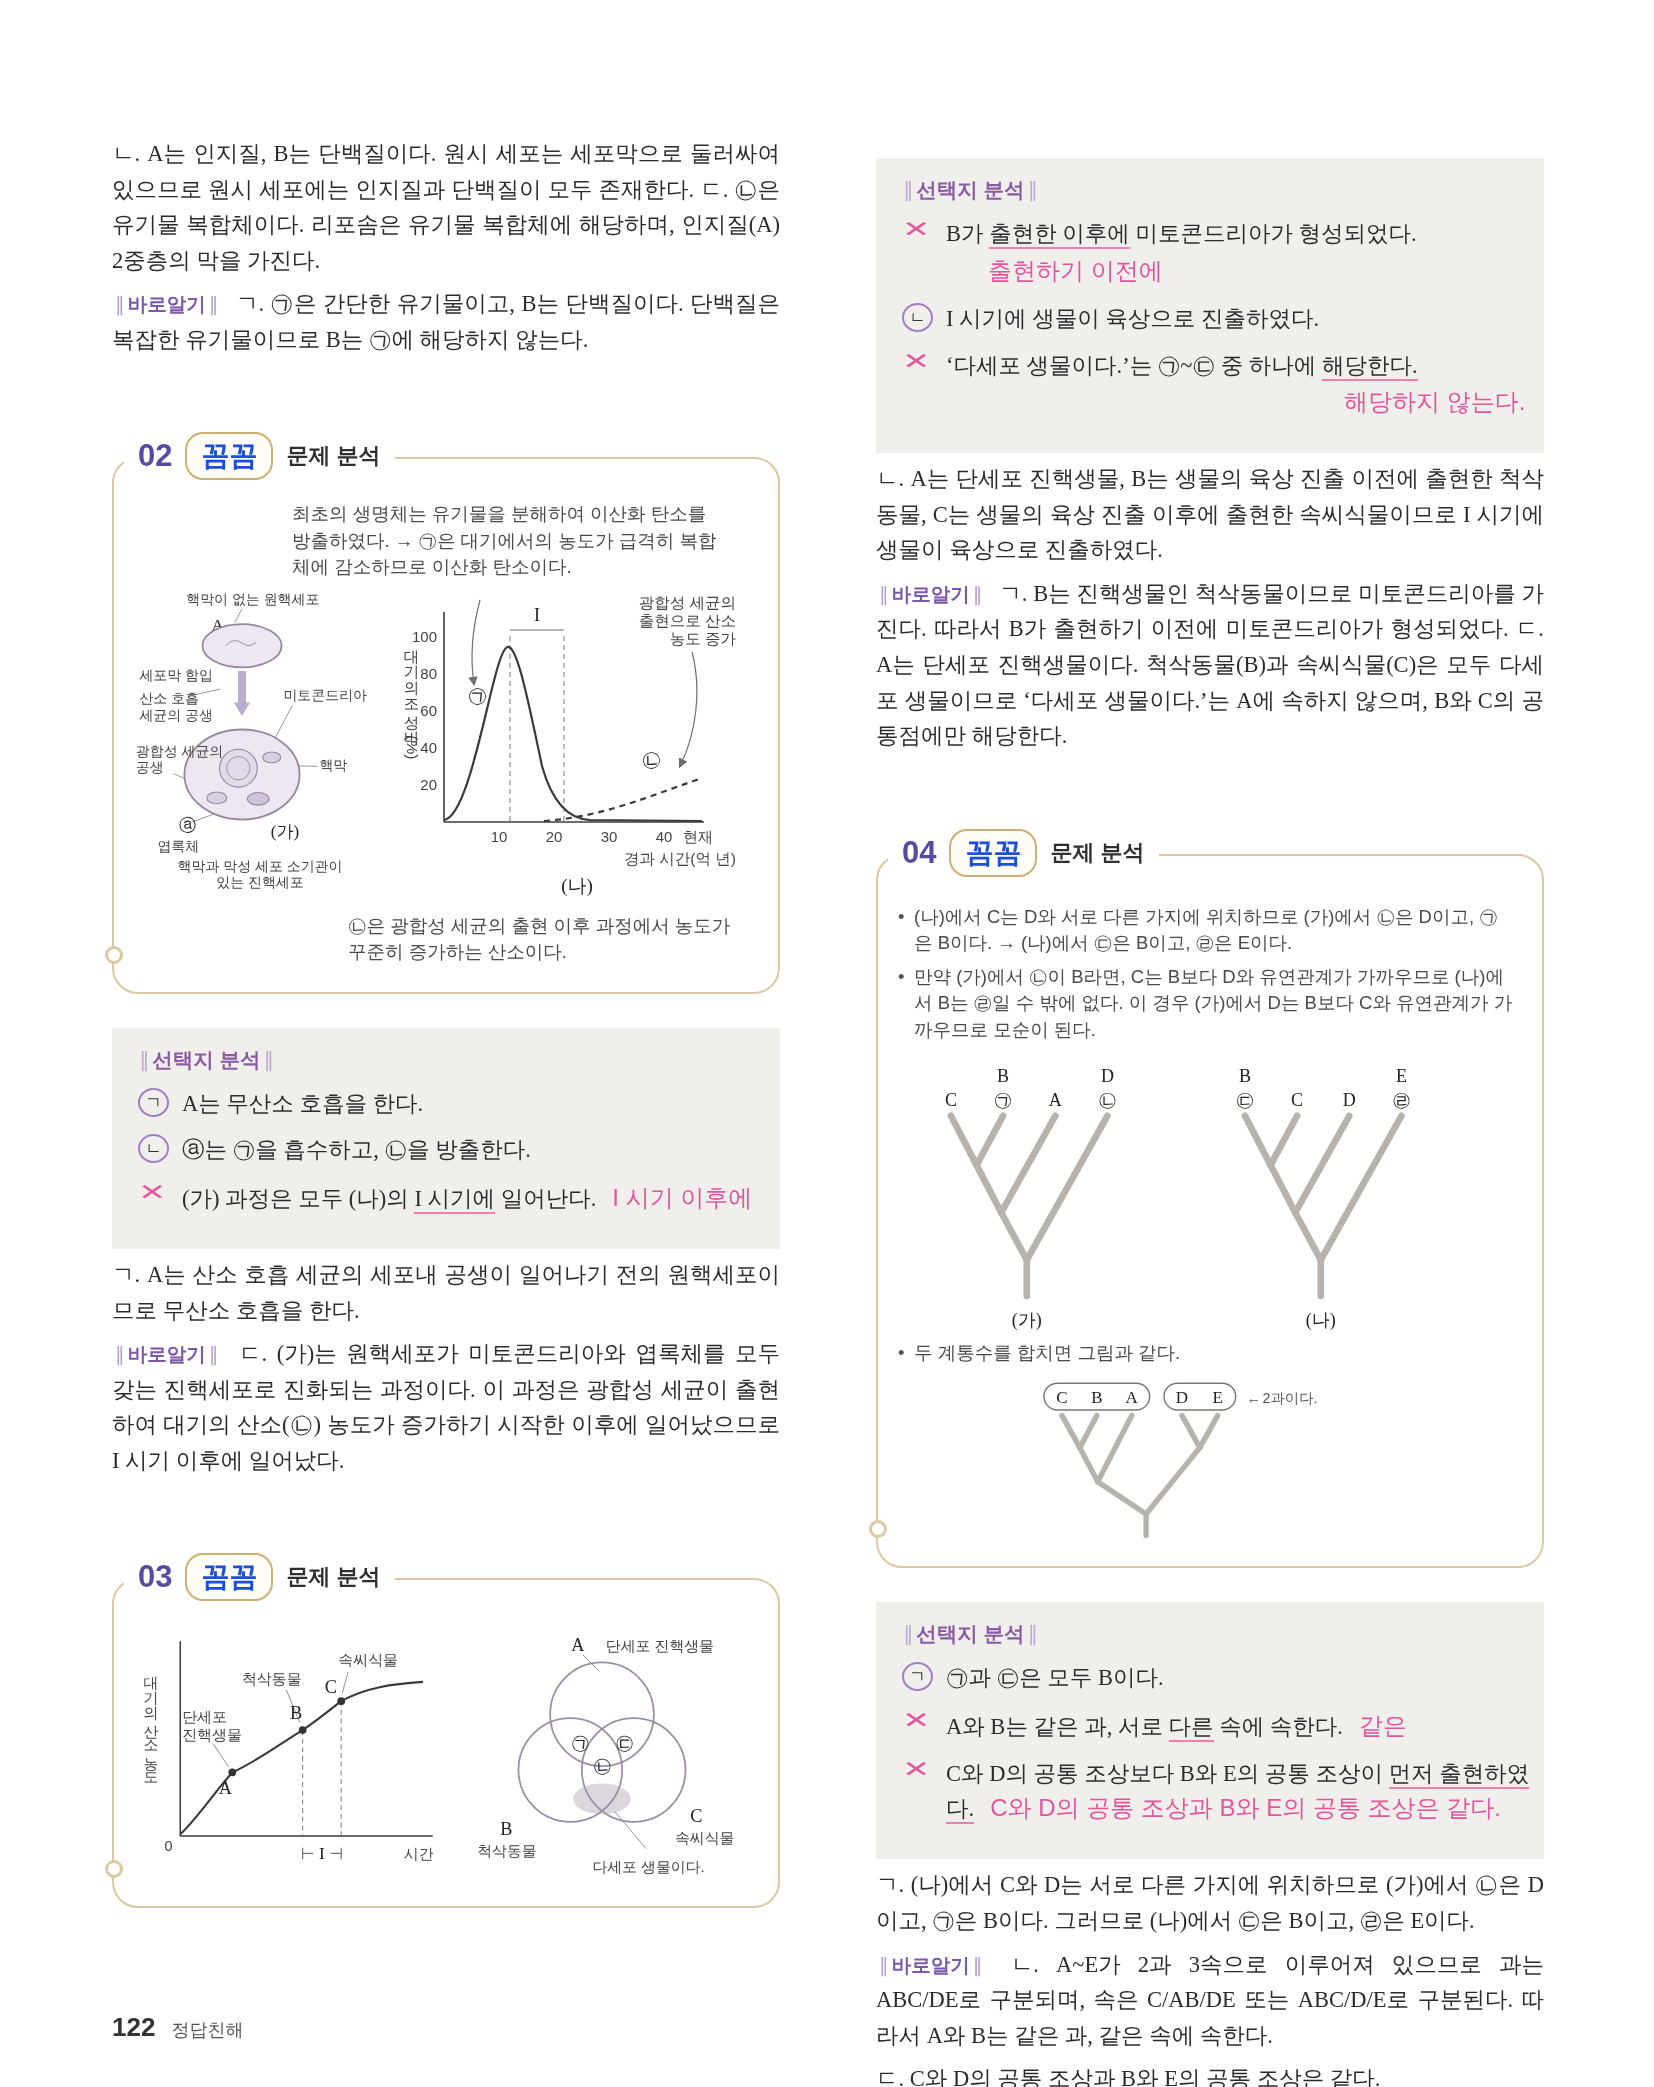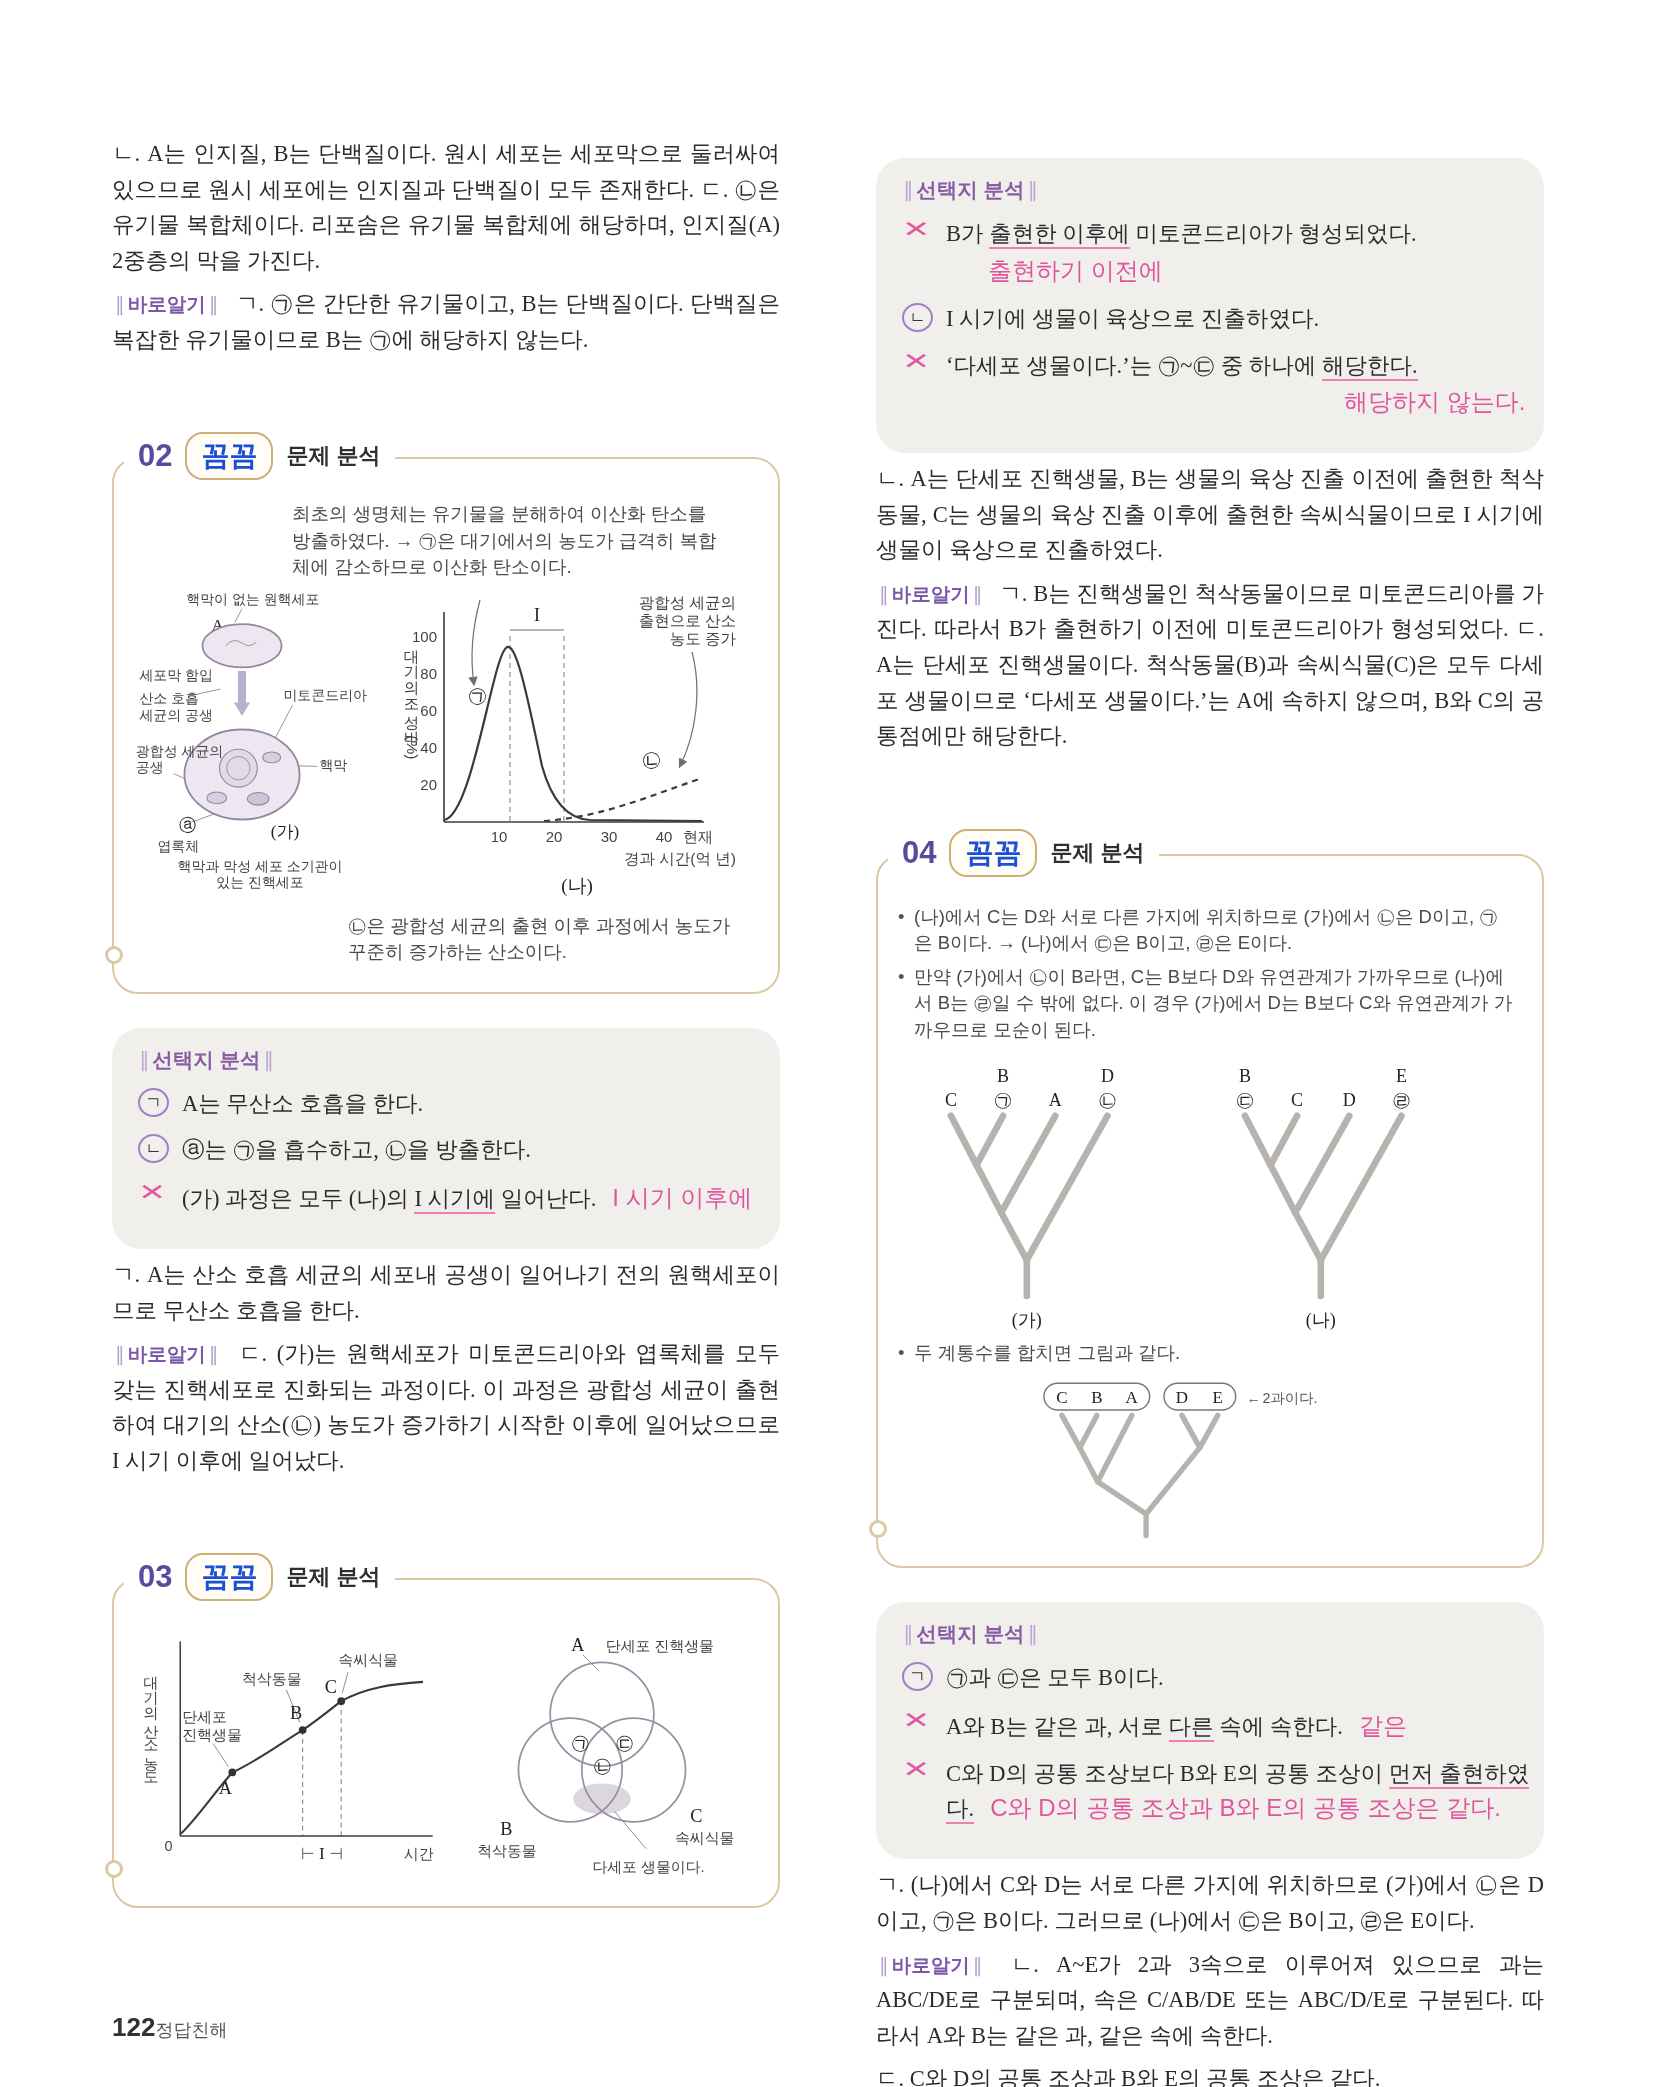--- a/index.html
+++ b/index.html
@@ -94,21 +94,21 @@
 
   .diagram-row { display:flex; align-items:flex-start; gap:6px; margin-top:6px; }
   .cell-svg   { width:252px; height:auto; flex:none; }
   .graph-svg  { width:350px; height:auto; flex:none; }
   .graph03-svg{ width:318px; height:auto; flex:none; }
   .venn-svg   { width:288px; height:auto; flex:none; }
   .trees-svg  { width:588px; height:auto; display:block; margin:14px auto 0 auto; }
   .combined-svg { width:430px; height:auto; display:block; margin:10px auto 0 auto; }
 
   
-  .gray-box { background:#f1efec; padding:18px 8px 20px 24px; margin-top:34px;border-radius:29px; }
+  .gray-box { background:#f1efec; padding:18px 8px 20px 24px; margin-top:34px; }
   .gray-box.first { margin-top:0; }
   .gray-box-header {
     font-family:"Liberation Sans","DejaVu Sans",sans-serif;
     font-weight:bold;
     font-size:20.5px;
     color:#8a5ba5;
     margin-bottom:12px;
   }
   .gray-box-header .bar { color:#bda7d4; font-weight:normal; margin:0 3px; }
   .choice { position:relative; padding-left:46px; margin:13px 0; font-size:22.5px; line-height:1.5; }
@@ -156,21 +156,21 @@
   .organelle-n { fill:#e2dae8; stroke:#97869f; stroke-width:1.2; }
   .organelle-g { fill:#cfc4da; stroke:#97869f; stroke-width:1.2; }
   .vcirc { fill:none; stroke:#9b8da5; stroke-width:1.8; }
   .branch path { stroke:#b6b3af; stroke-width:7; stroke-linecap:round; fill:none; }
   .branch-sm path { stroke:#b6b3af; stroke-width:6; stroke-linecap:round; fill:none; }
   .grp { fill:none; stroke:#777; stroke-width:1.6; }
   .note-svg { font:16px "Liberation Sans","DejaVu Sans",sans-serif; fill:#555; }
 
   .footer {
     position:absolute; left:112px; top:2012px;
-    display:flex; align-items:baseline; 
+    display:flex; align-items:baseline; gap:16px;
   }
   .pagenum { font-family:"Liberation Sans","DejaVu Sans",sans-serif; font-weight:bold; font-size:26px; color:#333; }
   .booktitle { font-family:"Liberation Sans","DejaVu Sans",sans-serif; font-size:18px; color:#555; }
 </style>
 </head>
 <body>
 
 <div class="page">
 
   <div class="col col-left">

